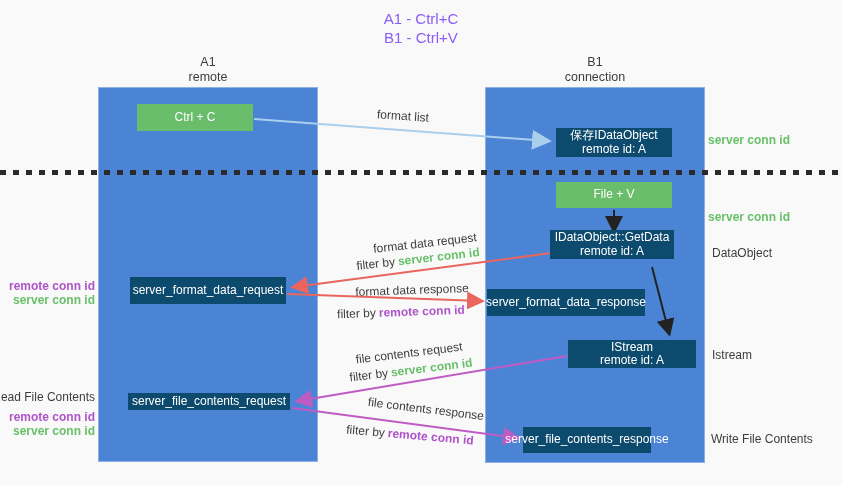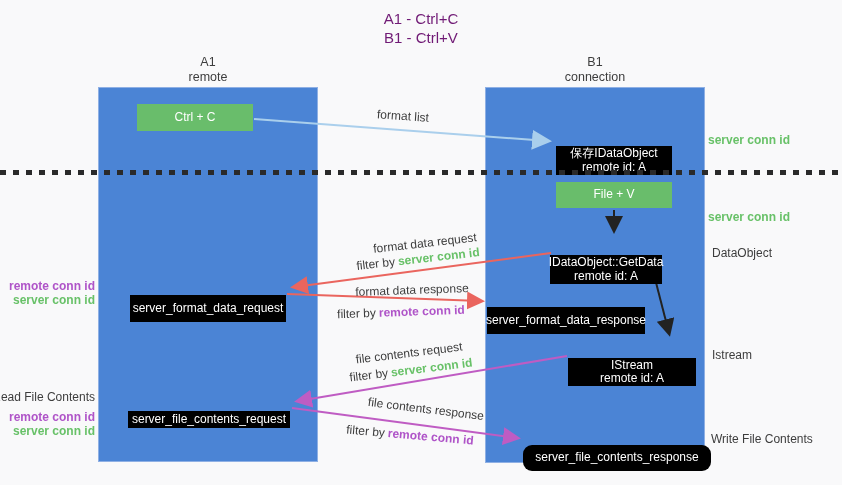--- a/index.html
+++ b/index.html
@@ -4,21 +4,21 @@
 <style>
   html,body { margin:0; padding:0; }
   .canvas {
     position:relative; width:842px; height:485px;
     background:#f9f9fa; overflow:hidden;
     font-family:"Liberation Sans", sans-serif;
     color:#3d3d3d;
   }
   .title {
     position:absolute; top:9px; left:0; width:100%;
-    text-align:center; font-size:15px; line-height:19px; color:#701a75;
+    text-align:center; font-size:15px; line-height:19px; color:#8b5cf6;
   }
   .col-head {
     position:absolute; text-align:center; font-size:12.5px; line-height:15px; color:#3d3d3d;
   }
   .col-head.a { left:98px; width:220px; top:55px; }
   .col-head.b { left:485px; width:220px; top:55px; }
   .col {
     position:absolute; background:#4b84d5; border:1px solid #8fb0e4;
     box-sizing:border-box;
   }
@@ -28,21 +28,21 @@
     position:absolute; left:0; top:170px; width:842px; height:5px;
     background:repeating-linear-gradient(90deg,#2a2a2a 0 6px,transparent 6px 13px);
     z-index:5;
   }
   .node {
     position:absolute; display:flex; flex-direction:column;
     align-items:center; justify-content:center;
     color:#fff; font-size:12px; line-height:13.5px; text-align:left;
     box-sizing:border-box; z-index:4; white-space:nowrap;
   }
-  .orange { background:#000000;margin-top:18px; }
+  .orange { background:#0c4a6e; }
   .greenbox { background:#69bd6b; }
   .lbl {
     position:absolute; font-size:12px; white-space:nowrap; color:#3d3d3d; z-index:6;
   }
   .g { color:#68c168; font-weight:bold; }
   .p { color:#af54c8; font-weight:bold; }
   .rt { text-align:right; }
   .flow {
     position:absolute; font-size:12px; white-space:nowrap; color:#3d3d3d;
     transform-origin:center; z-index:6;
@@ -108,32 +108,32 @@
     <span>server_file_contents_request</span>
   </div>
 
   <div class="node orange" style="left:556px; top:128px; width:116px; height:29px;">
     <span>保存IDataObject</span>
     <span>remote id: A</span>
   </div>
   <div class="node greenbox" style="left:556px; top:182px; width:116px; height:26px;">
     <span>File + V</span>
   </div>
-  <div class="node orange" style="left:550px; top:237px; width:112px; height:29px;">
+  <div class="node orange" style="left:550px; top:230px; width:124px; height:29px;">
     <span>IDataObject::GetData</span>
     <span>remote id: A</span>
   </div>
   <div class="node orange" style="left:487px; top:289px; width:158px; height:27px;">
     <span>server_format_data_response</span>
   </div>
   <div class="node orange" style="left:568px; top:340px; width:128px; height:28px;">
     <span>IStream</span>
     <span>remote id: A</span>
   </div>
-  <div class="node orange" style="left:523px; top:427px; width:188px; height:26px;border-radius:9px;">
+  <div class="node orange" style="left:523px; top:427px; width:128px; height:26px;">
     <span>server_file_contents_response</span>
   </div>
 
   <div class="flow" style="left:403px; top:116px; transform:translate(-50%,-50%) rotate(4deg);">
     <span>format list</span>
   </div>
 
   <div class="flow" style="left:425px; top:243px; transform:translate(-50%,-50%) rotate(-6.5deg);">
     <span>format data request</span>
   </div>

